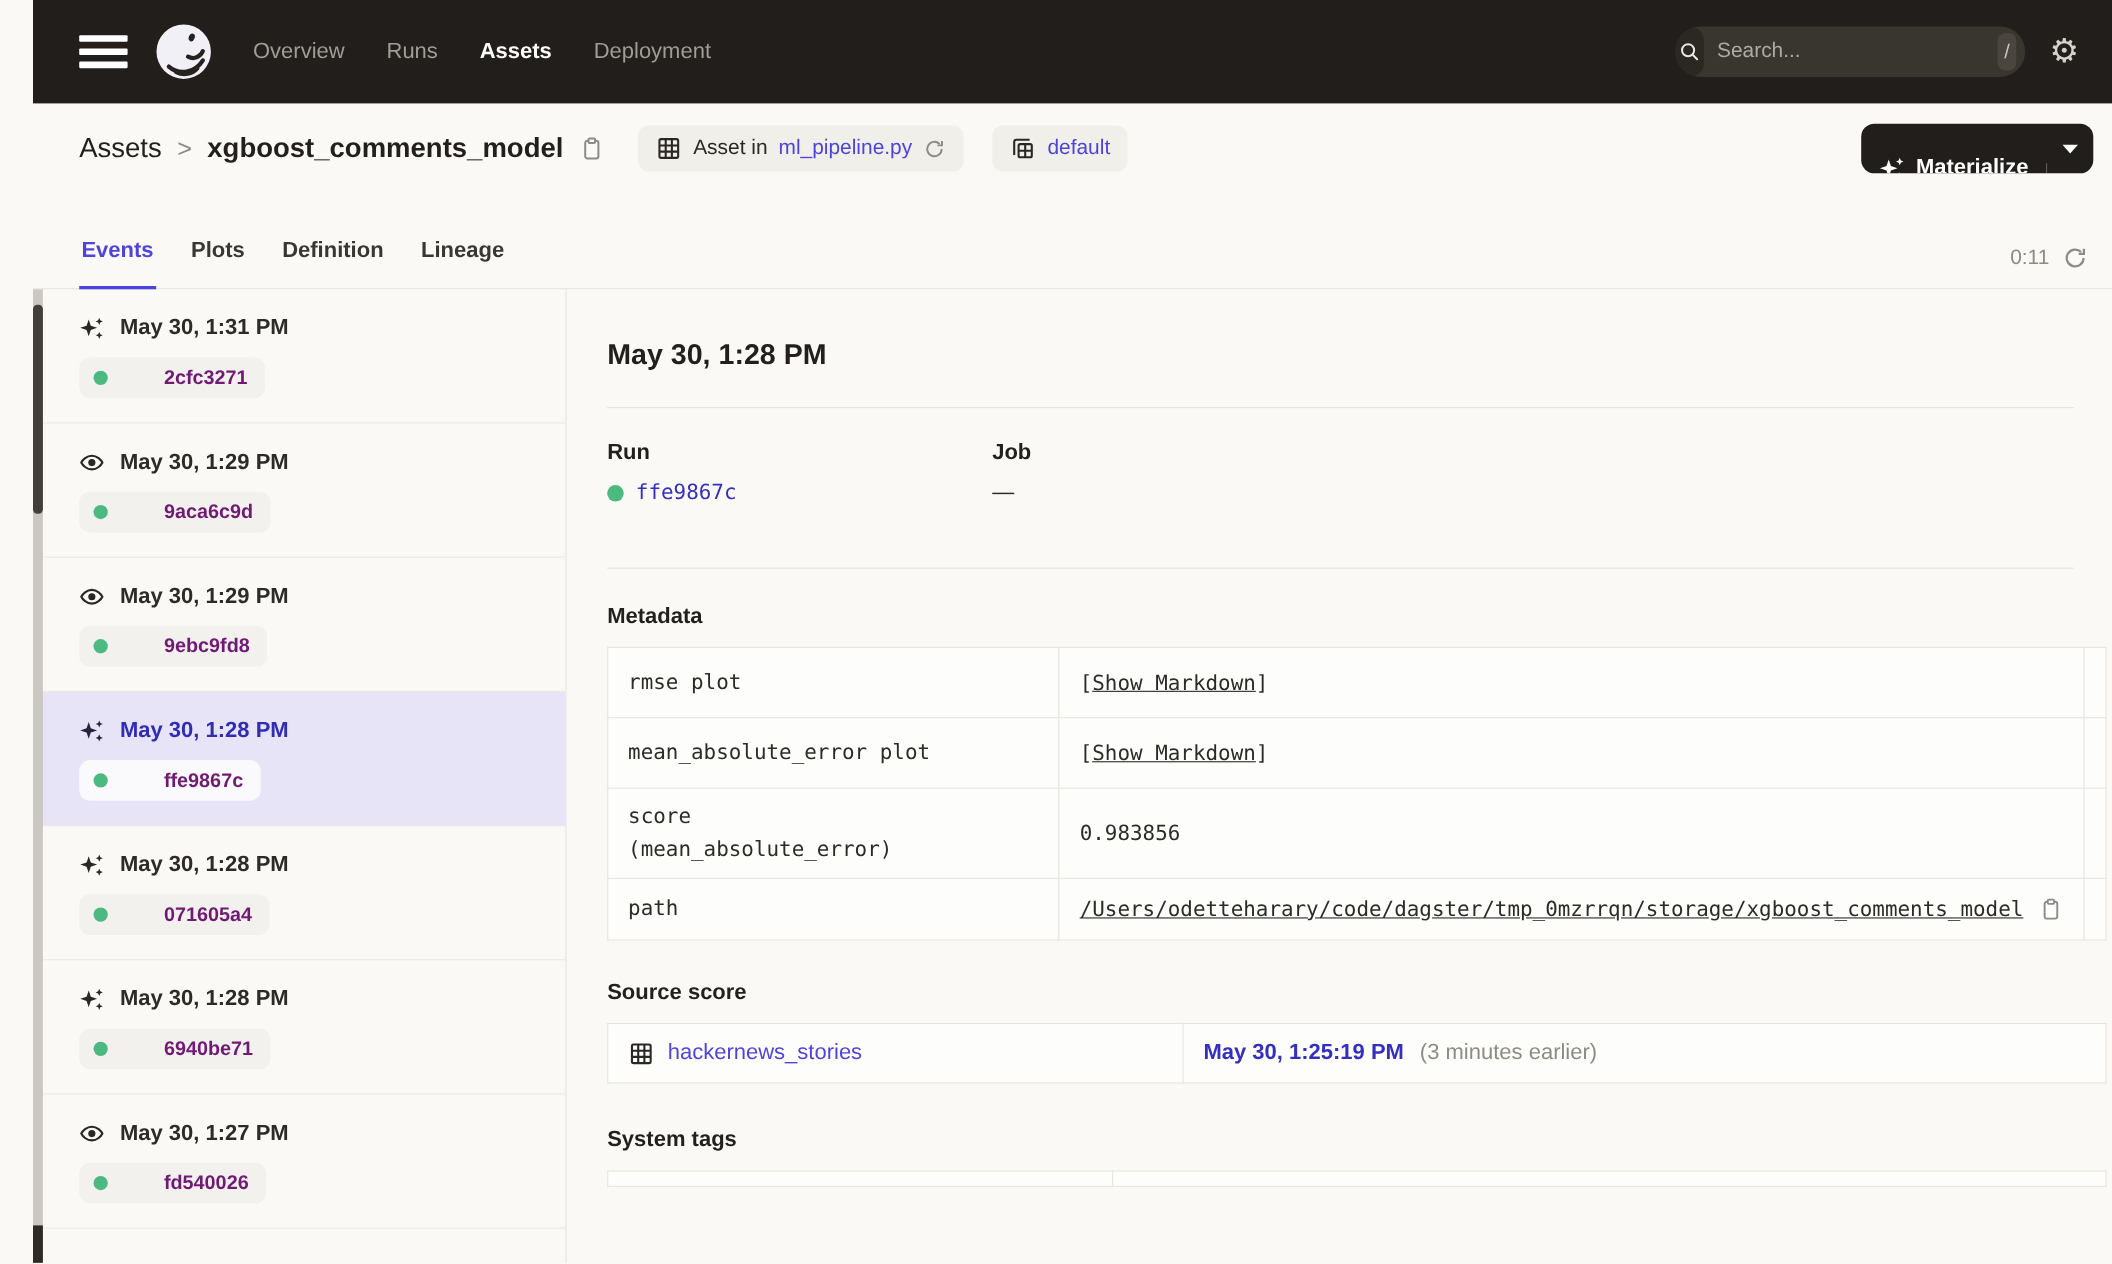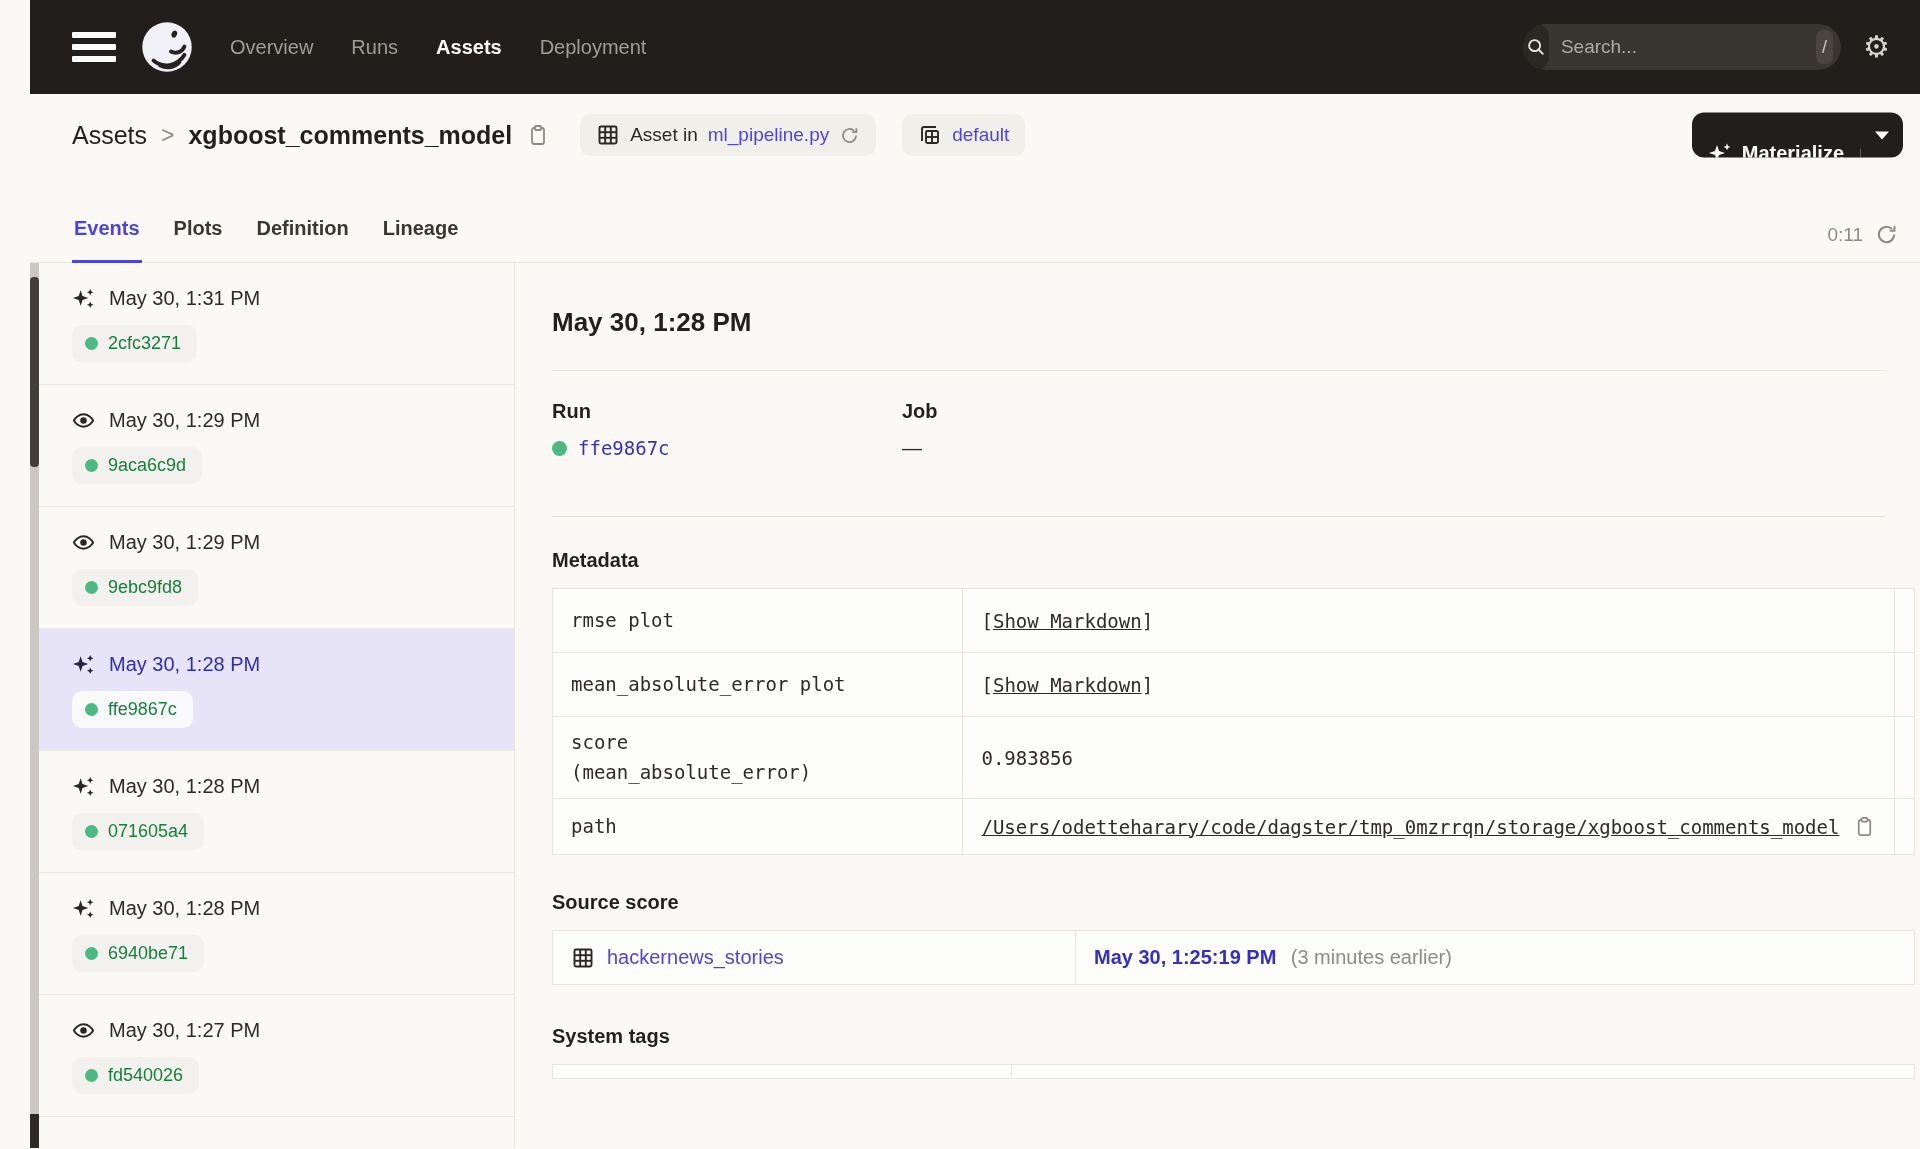--- a/index.html
+++ b/index.html
@@ -48,30 +48,30 @@
   .tabs-right .refresh { cursor:pointer; display:flex; }
 
   
   .content { display:flex; height:885px; position:relative; }
   .scroll-strip { position:absolute; left:0; top:0; width:9px; height:100%; background:#CBC8C3; z-index:5; }
   .scroll-thumb { position:absolute; left:0; width:9px; border-radius:4px; background:#423F3B; }
   .scroll-thumb.t1 { top:14px; height:190px; }
   .scroll-block { position:absolute; left:0; bottom:0; width:9px; height:34px; background:#2E2B27; }
 
   .sidebar { width:485px; flex:0 0 auto; border-right:1px solid #E6E3DD; overflow:hidden; }
-  .sb-item { height:122px; padding:24px 20px 0 42px; border-bottom:1px solid #EBE8E3; cursor:pointer; }
+  .sb-item { height:122px; padding:24px 20px 0 42px; border-bottom:1px solid #EBE8E3; cursor:pointer;font-weight:bold; }
   .sb-item.selected { background:#E6E4F6; }
   .sb-line1 { display:flex; align-items:center; gap:14px; font-size:20px; color:#2E2B27; }
   .sb-item.selected .sb-line1 { color:#312CB5; }
   .sb-icon { display:flex; color:#2B2724; }
   .sb-item.selected .sb-icon { color:#26223F; }
   .run-pill { display:inline-flex; align-items:center; gap:10px; margin-top:15px; margin-left:0; background:#F3F1ED; border-radius:10px; padding:8px 16px 8px 13px; cursor:pointer; }
   .sb-item.selected .run-pill { background:#FAF9FC; }
   .dot { width:13px; height:13px; border-radius:50%; background:#4CB980; flex:0 0 auto; }
-  .run-id { font-size:18px; color:#15803d; }
+  .run-id { font-size:18px; color:#701a75;margin-left:41px; }
 
   
   .main { flex:1; padding:44px 35px 0 37px; overflow:hidden; }
   .detail-title { font-size:26px; font-weight:700; color:#231F1C; }
   .hr { height:1px; background:#E6E3DD; margin-top:32px; }
   .erj { display:grid; grid-template-columns:350px 347px auto; margin-top:29px; }
   .erj-label { font-size:20px; font-weight:600; color:#231F1C; }
   .erj-value { margin-top:14px; display:flex; align-items:center; gap:11px; font-size:20px; color:#2E2B27; }
   .erj-value .mono-link { font-family:"DejaVu Sans Mono", monospace; font-size:19px; color:#352FC0; cursor:pointer; }
   .dot-lg { width:15px; height:15px; border-radius:50%; background:#4CB980; }

